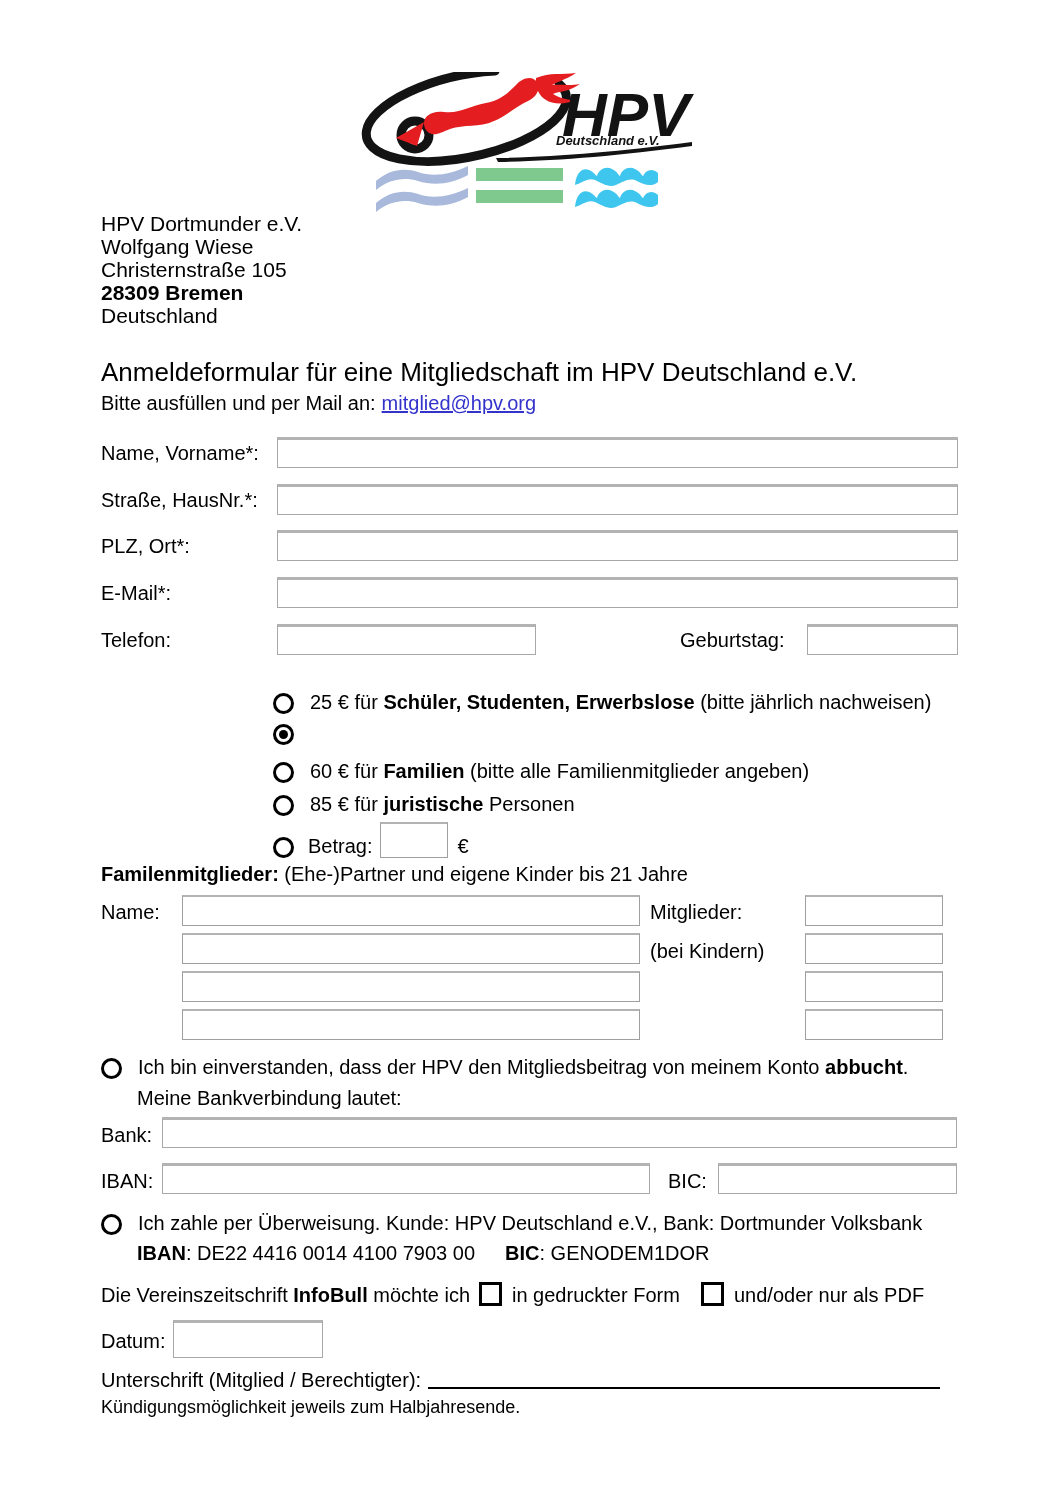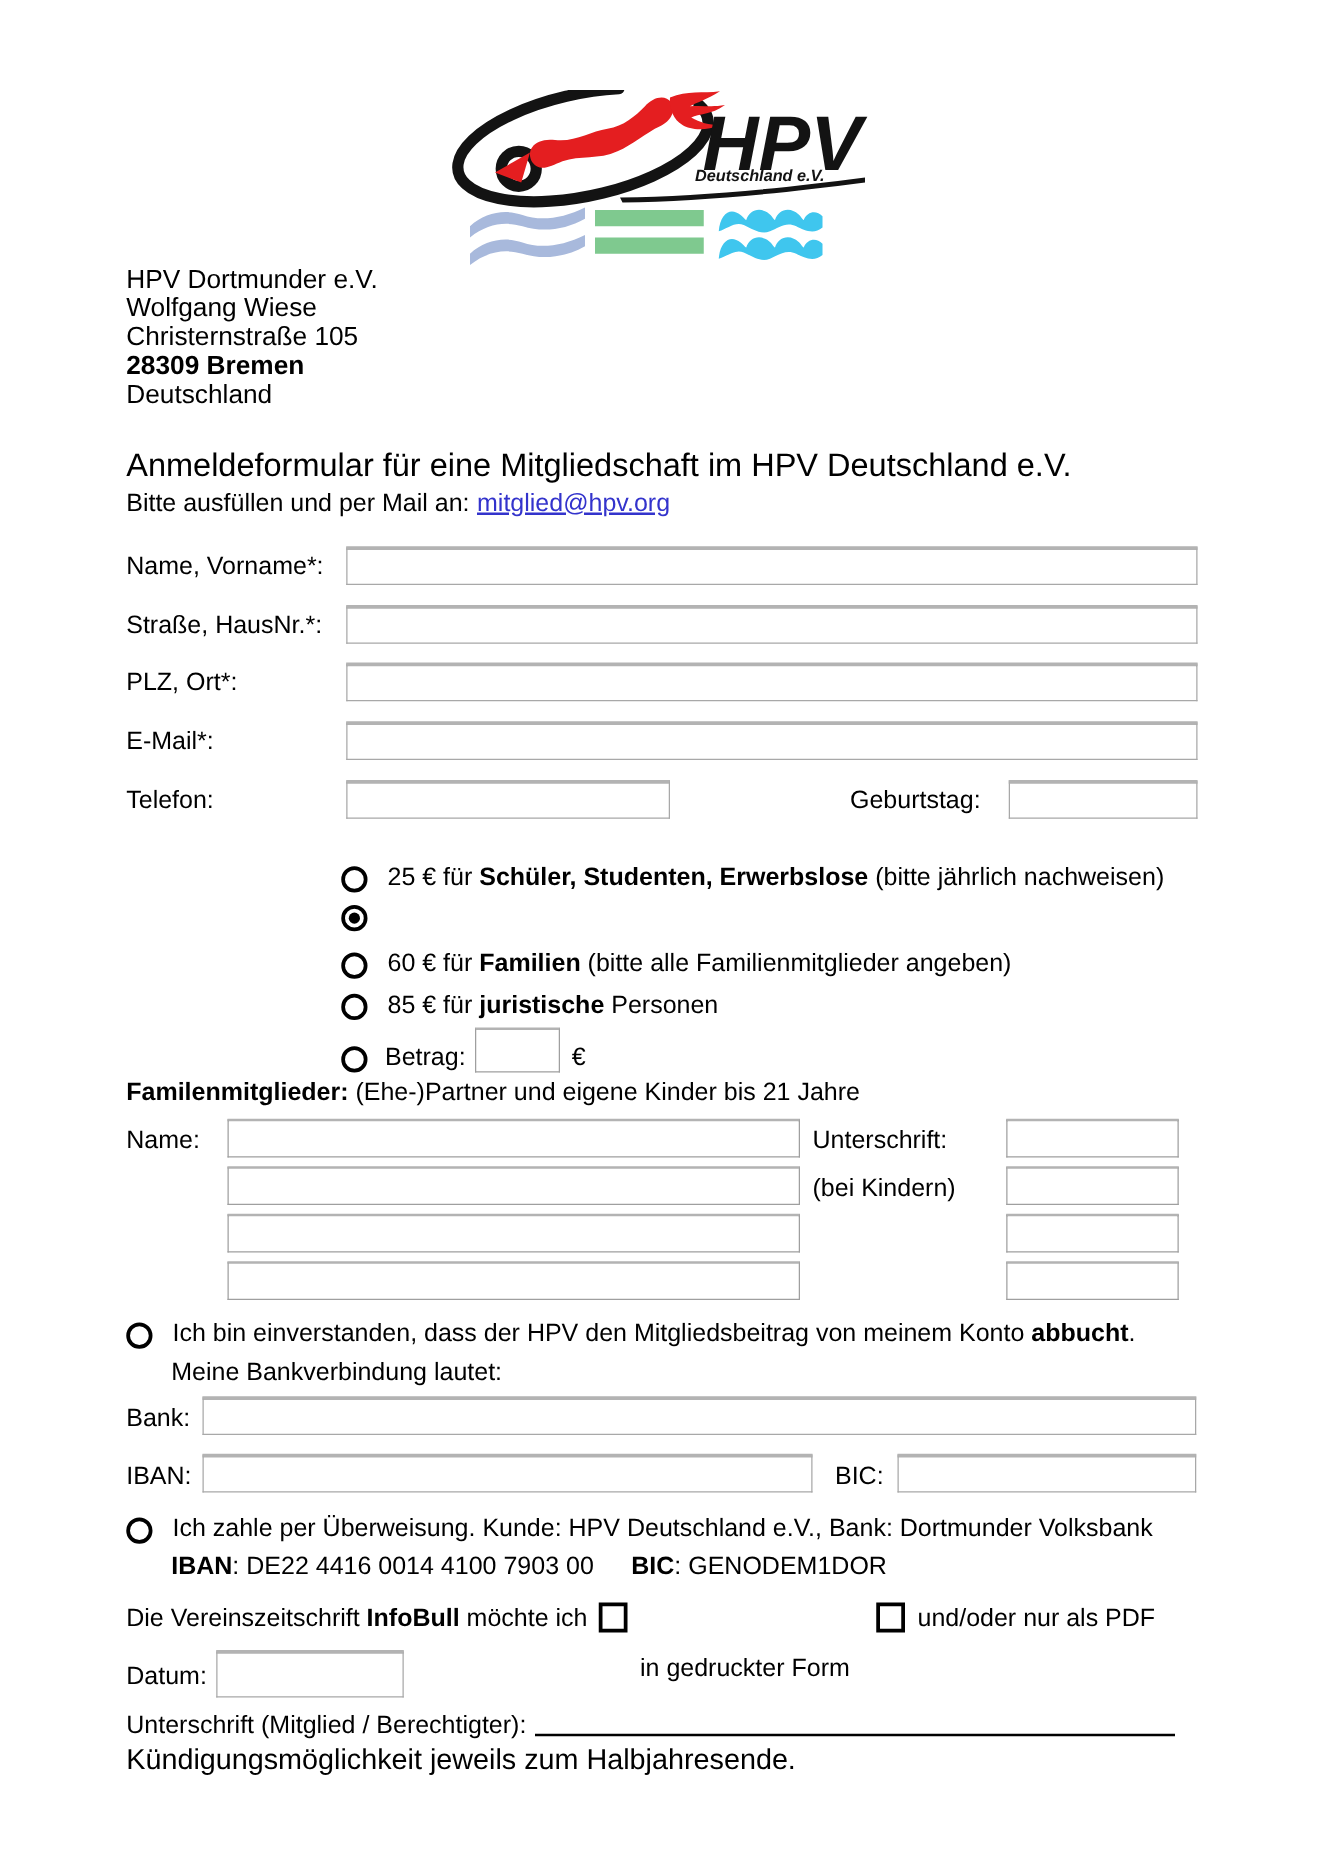--- a/index.html
+++ b/index.html
@@ -2,21 +2,21 @@
 <html lang="de"><head>
 <meta charset="utf-8">
 <style>
   html,body{margin:0;padding:0;background:#fff;}
   .page{
     position:relative;width:1058px;height:1497px;background:#ffffff;
     font-family:"Liberation Sans",sans-serif;color:#000;overflow:hidden;
   }
   .abs{position:absolute;}
   .lbl{font-size:20px;white-space:nowrap;line-height:23px;text-align:center;}
-  .small{font-size:23px;}
+  .small{font-size:18px;}
   b{font-weight:bold;}
   .box{
     position:absolute;background:#fff;box-sizing:border-box;
     border:1px solid #a8a8a8;border-top:3px solid #b3b3b3;
   }
   .box.thin{border:1px solid #9f9f9f;border-top:2px solid #b3b3b3;}
   .addr{font-size:21px;line-height:23px;}
   .addr .city{font-weight:bold;}
   .title{font-size:26px;font-weight:normal;white-space:nowrap;}
   .link{color:#3333cc;text-decoration:underline;margin-left:6px;cursor:pointer;}
@@ -136,21 +136,21 @@
     <span class="box thin" style="position:static;display:inline-block;width:68px;height:36px;margin-left:8px"></span>
     <span class="opt-text" style="margin-left:9px">€</span>
   </div>
 
   <div class="abs lbl" style="left:101px;top:863px">
     <b>Familenmitglieder:</b><span> (Ehe-)Partner und eigene Kinder bis 21 Jahre</span>
   </div>
 
   <div class="abs lbl" style="left:101px;top:901px">Name:</div>
   <div class="box thin" style="left:182px;top:895px;width:458px;height:31px"></div>
-  <div class="abs lbl" style="left:650px;top:901px">Unterschrift:</div>
+  <div class="abs lbl" style="left:650px;top:901px">Mitglieder:</div>
   <div class="box thin" style="left:805px;top:895px;width:138px;height:31px"></div>
 
   <div class="box thin" style="left:182px;top:933px;width:458px;height:31px"></div>
   <div class="abs lbl" style="left:650px;top:940px">(bei Kindern)</div>
   <div class="box thin" style="left:805px;top:933px;width:138px;height:31px"></div>
 
   <div class="box thin" style="left:182px;top:971px;width:458px;height:31px"></div>
   <div class="box thin" style="left:805px;top:971px;width:138px;height:31px"></div>
 
   <div class="box thin" style="left:182px;top:1009px;width:458px;height:31px"></div>
@@ -173,21 +173,21 @@
   <div class="optrow" style="left:101px;top:1212px">
     <span class="radio"></span>
     <span class="opt-text">Ich zahle per Überweisung. Kunde: HPV Deutschland e.V., Bank: Dortmunder Volksbank</span>
   </div>
   <div class="abs lbl" style="left:137px;top:1242px">
     <b>IBAN</b><span>: DE22 4416 0014 4100 7903 00</span><b style="margin-left:30px">BIC</b><span>: GENODEM1DOR</span>
   </div>
 
   <div class="abs lbl" style="left:101px;top:1284px"><span>Die Vereinszeitschrift </span><b>InfoBull</b><span> möchte ich</span></div>
   <span class="abs checkbox" style="left:479px;top:1282px"></span>
-  <div class="abs lbl" style="left:512px;top:1324px">in gedruckter Form</div>
+  <div class="abs lbl" style="left:512px;top:1284px">in gedruckter Form</div>
   <span class="abs checkbox" style="left:701px;top:1282px"></span>
   <div class="abs lbl" style="left:734px;top:1284px">und/oder nur als PDF</div>
 
   <div class="abs lbl" style="left:101px;top:1330px">Datum:</div>
   <div class="box" style="left:173px;top:1320px;width:150px;height:38px"></div>
 
   <div class="abs lbl" style="left:101px;top:1369px">Unterschrift (Mitglied / Berechtigter):</div>
   <div class="abs sigline" style="left:428px;top:1369px;width:512px;height:18px"></div>
   <div class="abs lbl small" style="left:101px;top:1396px">Kündigungsmöglichkeit jeweils zum Halbjahresende.</div>
 

